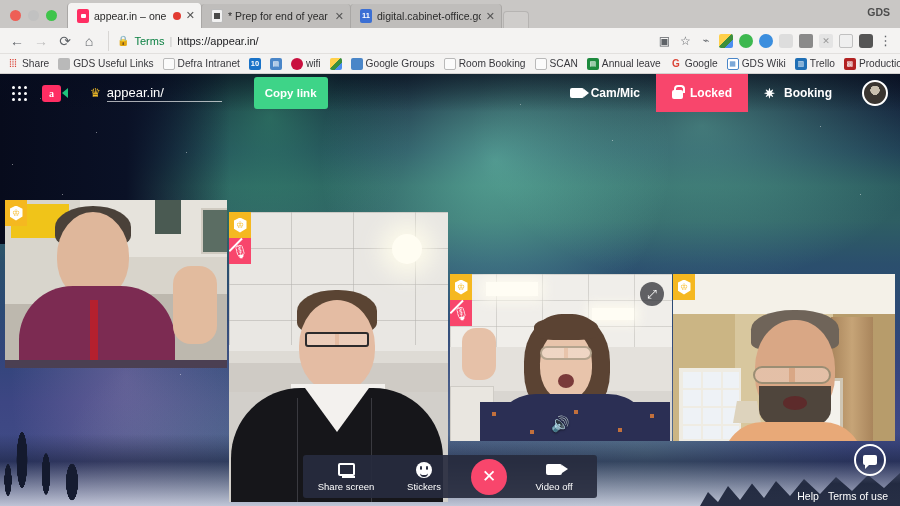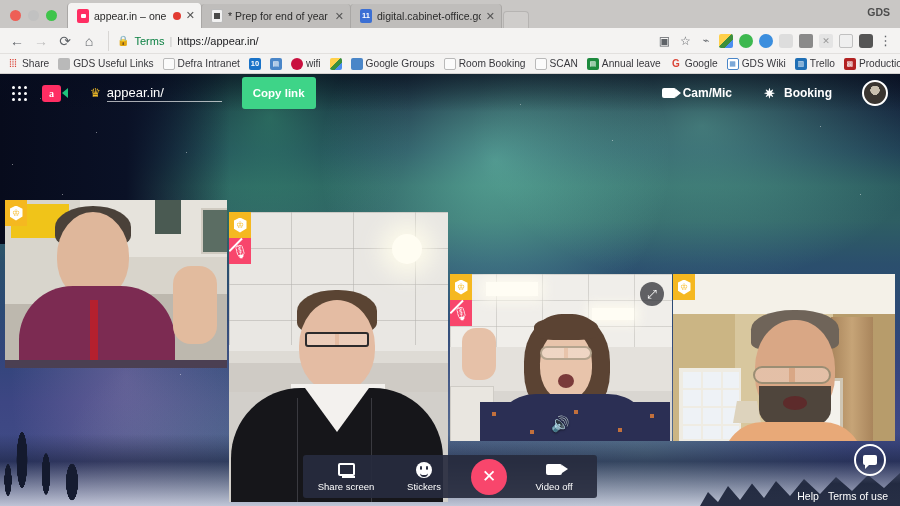--- a/index.html
+++ b/index.html
@@ -213,21 +213,21 @@
     border-top: 5px solid transparent; border-bottom: 5px solid transparent;
     border-right: 6px solid #1fc47a;
   }
   .crown-sm { margin-left: 22px; color: #f7c028; font-size: 12px; }
   .room-url {
     margin-left: 6px; color: #fff; font-size: 13px;
     border-bottom: 1px solid rgba(255,255,255,.65);
     padding-bottom: 1px; min-width: 115px;
   }
   .copy-link {
-    margin-left: 20px;
+    margin-left: 32px;
     background: #3ed488; color: #fff;
     font-size: 11.5px; font-weight: bold;
     padding: 10px 11px; border-radius: 3px; border: none;
   }
   .hdr-actions { margin-left: auto; display: flex; align-items: center; gap: 0; height: 38px; }
   .hdr-btn {
     display: flex; align-items: center; gap: 7px;
     color: #fff; font-size: 12px; font-weight: bold;
     padding: 0 16px; height: 38px;
   }
@@ -583,20 +583,24 @@
       </div>
       <span class="crown-sm">♛</span>
       <span class="room-url">appear.in/</span>
       <button class="copy-link">Copy link</button>
 
       <div class="hdr-actions">
         <div class="hdr-btn">
           <span class="cam-ico"></span>
           <span>Cam/Mic</span>
         </div>
+        <div class="hdr-btn locked">
+          <span class="lock-body"></span>
+          <span>Locked</span>
+        </div>
         <div class="hdr-btn">
           <span class="gear">✷</span>
           <span>Booking</span>
         </div>
         <div class="avatar-hdr"></div>
       </div>
     </div>
 
     <div class="tile" style="left:5px; top:126px; width:222px; height:168px;">
       <div class="photo p1">

